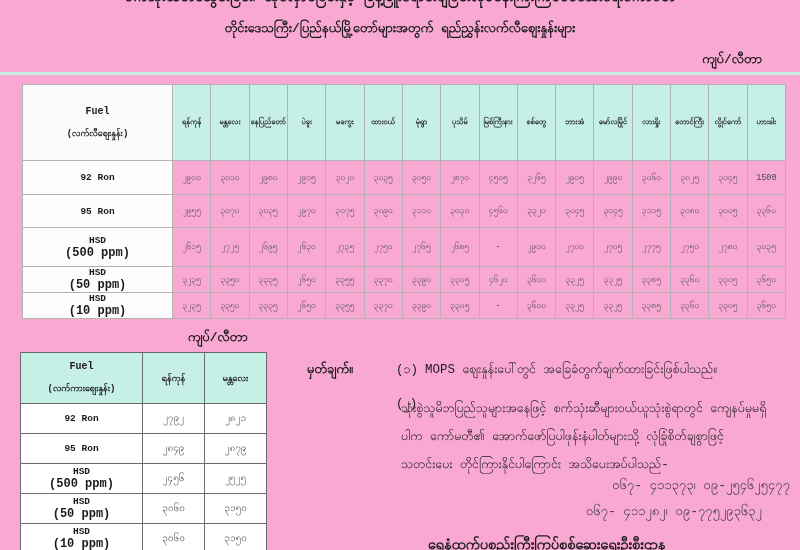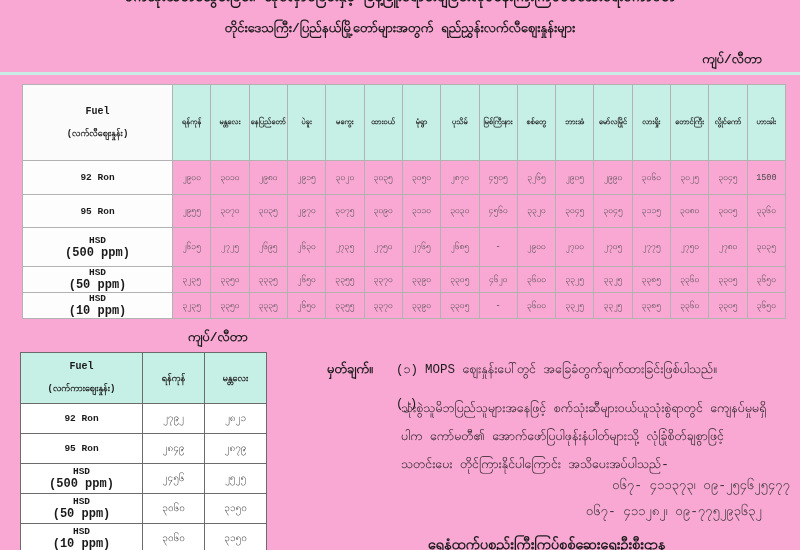--- a/index.html
+++ b/index.html
@@ -31,21 +31,21 @@
 
   
   .unit2{position:absolute;left:188px;top:328px;font-size:13px;font-weight:bold;}
   .wholesale{position:absolute;left:20px;top:352px;width:246px;}
   .wholesale th,.wholesale td{border:1.5px solid #6b6b6b;padding:0;text-align:center;vertical-align:middle;}
   .wholesale .head th{background:#c6efe5;height:50px;}
   .wholesale .rl{background:#ffffff;font-size:9.5px;font-weight:bold;height:29px;}
   .wholesale td{font-size:10px;color:#4a4a4a;background:#ffffff;margin-left:36px;}
 
   
-  .note-label{position:absolute;left:307px;top:360px;font-size:13px;font-weight:bold;margin-left:20px;}
+  .note-label{position:absolute;left:307px;top:360px;font-size:13px;font-weight:bold;}
   .n1num{position:absolute;left:396px;top:361px;font-size:12.5px;}
   .note1{position:absolute;left:425px;top:361px;width:370px;font-size:12.5px;}
   .n2num{position:absolute;left:396px;top:395px;font-size:12.5px;}
   .note2{position:absolute;left:401px;top:395px;width:368px;font-size:12.5px;line-height:28px;}
   .phone1{position:absolute;top:476px;right:10px;font-size:13px;color:#333;}
   .phone2{position:absolute;top:502px;right:38px;font-size:13px;color:#333;}
   .footer{position:absolute;left:428px;top:535px;font-size:14.5px;font-weight:bold;white-space:nowrap;}
 </style>
 </head>
 <body>

